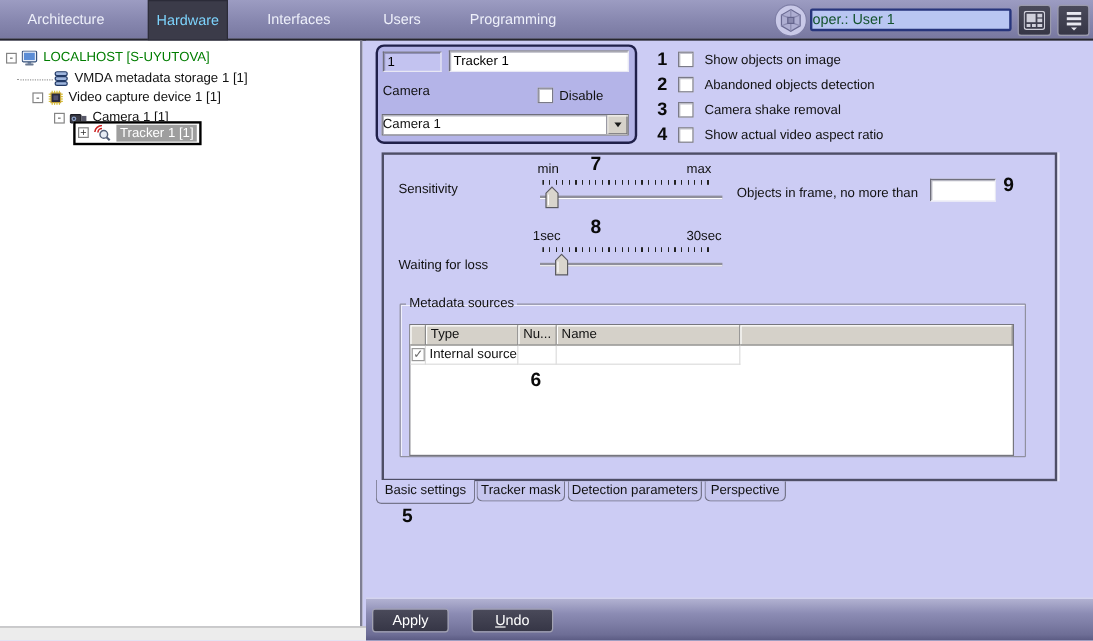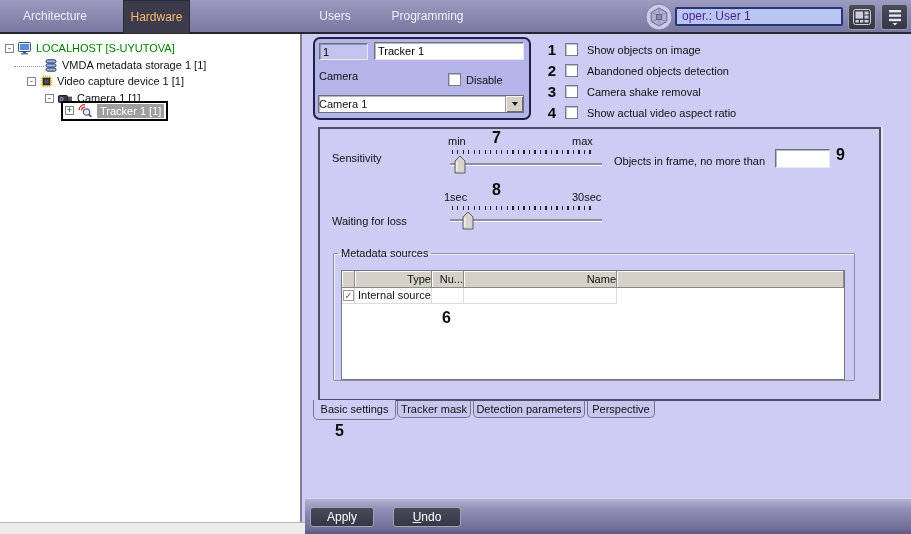--- a/index.html
+++ b/index.html
@@ -3,25 +3,25 @@
 <meta charset="utf-8">
 <style>
   html,body{margin:0;padding:0;}
   body{font-family:"Liberation Sans",sans-serif;font-size:11px;color:#111;}
   #app{position:relative;width:911px;height:534px;overflow:hidden;background:#ccccf4;}
 
   
   .topbar{position:absolute;left:0;top:0;width:911px;height:34px;
     background:linear-gradient(#9c9cc2,#8787af 55%,#7878a0);border-bottom:2px solid #26262f;box-sizing:border-box;}
   .tb-tab{position:absolute;top:0;height:32px;line-height:32px;text-align:center;color:#eef0fa;font-size:12px;cursor:default;}
-  .tb-tab.active{background:#3b3b49;color:#fdba74;height:34px;line-height:34px;box-shadow:inset 0 0 0 1px #2b2b38;}
+  .tb-tab.active{background:#3b3b49;color:#7dd3fc;height:34px;line-height:34px;box-shadow:inset 0 0 0 1px #2b2b38;}
   .gear{position:absolute;left:645px;top:3px;width:28px;height:28px;}
   .userfield{position:absolute;left:675px;top:7px;width:168px;height:19px;background:#b9c6f2;
-    border:2px solid #27357c;border-radius:2px;box-sizing:border-box;line-height:15px;padding-left:5px;
-    color:#4c1d95;font-size:12px;}
+    border:2px solid #27357c;border-radius:2px;box-sizing:border-box;line-height:15px;
+    color:#14532d;font-size:12px;}
   .tb-btn{position:absolute;top:4px;height:26px;background:linear-gradient(#4a4a5a,#363646);
     border:1px solid #9a9aac;border-radius:3px;box-sizing:border-box;padding:0;display:flex;align-items:center;justify-content:center;}
 
   
   .tree{position:absolute;left:0;top:34px;width:302px;height:488px;background:#fff;border-right:2px solid #7f7f93;box-sizing:border-box;}
   .trow{position:absolute;left:0;height:17px;display:flex;align-items:center;white-space:nowrap;cursor:default;}
   .ebox{width:9px;height:9px;border:1px solid #848484;background:#fff;box-sizing:border-box;
     font-size:9px;line-height:6px;text-align:center;color:#333;flex:0 0 9px;}
   .dots{border-bottom:1px dotted #9a9a9a;height:1px;align-self:center;}
   .ticon{display:flex;align-items:center;margin:0 4px 0 4px;}
@@ -54,21 +54,21 @@
   .track{position:absolute;height:2px;background:#8f8f9b;border-bottom:1px solid #fff;}
   .thumb{position:absolute;width:12px;height:19px;}
 
   fieldset.meta{position:absolute;left:13px;top:118px;width:522px;height:134px;margin:0;padding:0;
     border:1px solid #90909f;border-radius:1px;box-shadow:inset 1px 1px 0 rgba(255,255,255,.7);box-sizing:border-box;}
   fieldset.meta legend{font-size:11px;padding:0 3px;margin-left:4px;}
   .mtable{position:absolute;left:7px;top:11px;width:504px;height:110px;background:#fff;
     border:1px solid #76767e;box-sizing:border-box;}
   .mhead{display:flex;height:17px;}
   .mh{background:#d5d1c9;border-right:1px solid #8a8a8a;border-bottom:1px solid #8a8a8a;
-    box-shadow:inset 1px 1px 0 #fff;box-sizing:border-box;line-height:16px;padding-left:4px;overflow:hidden;white-space:nowrap;text-align:right;}
+    box-shadow:inset 1px 1px 0 #fff;box-sizing:border-box;line-height:16px;padding-left:4px;overflow:hidden;white-space:nowrap;}
   .mrow{display:flex;height:16px;}
   .mc{border-right:1px solid #dcdcdc;border-bottom:1px solid #dcdcdc;box-sizing:border-box;
     line-height:15px;padding-left:3px;white-space:nowrap;}
   .rowcb{width:11px;height:11px;border:1px solid #9a9a9a;background:#fff;box-sizing:border-box;
     margin:2px 0 0 1px;font-size:10px;line-height:9px;text-align:center;color:#6a6a6a;}
 
   .ptab{position:absolute;box-sizing:border-box;background:#c6c6ee;border:1px solid #76768c;border-top:none;
     border-radius:0 0 5px 5px;text-align:center;font-size:11px;line-height:16px;cursor:default;}
   .ptab.active{background:#ccccf4;line-height:18px;font-size:11px;}
 
@@ -80,20 +80,21 @@
   .u{text-decoration:underline;}
 </style>
 </head>
 <body>
 
 <div id="app">
 
   <div class="topbar">
     <div class="tb-tab" style="left:15px;width:80px;">Architecture</div>
     <div class="tb-tab active" style="left:123px;width:67px;">Hardware</div>
+    <div class="tb-tab" style="left:205px;width:88px;">Interfaces</div>
     <div class="tb-tab" style="left:303px;width:64px;">Users</div>
     <div class="tb-tab" style="left:380px;width:95px;">Programming</div>
 
     <div class="gear">
       <svg width="28" height="28" viewBox="0 0 28 28">
         <circle cx="14" cy="14" r="13" fill="#c9c9e8" stroke="#7e7ea6"></circle>
         <polygon points="14,5 21.8,9.5 21.8,18.5 14,23 6.2,18.5 6.2,9.5" fill="#aeaed2" stroke="#6a6a92"></polygon>
         <line x1="14" y1="5" x2="14" y2="11.5" stroke="#8a8ab0"></line>
         <line x1="21.8" y1="9.5" x2="16.5" y2="11.5" stroke="#8a8ab0"></line>
         <line x1="21.8" y1="18.5" x2="16.5" y2="16.5" stroke="#8a8ab0"></line>

